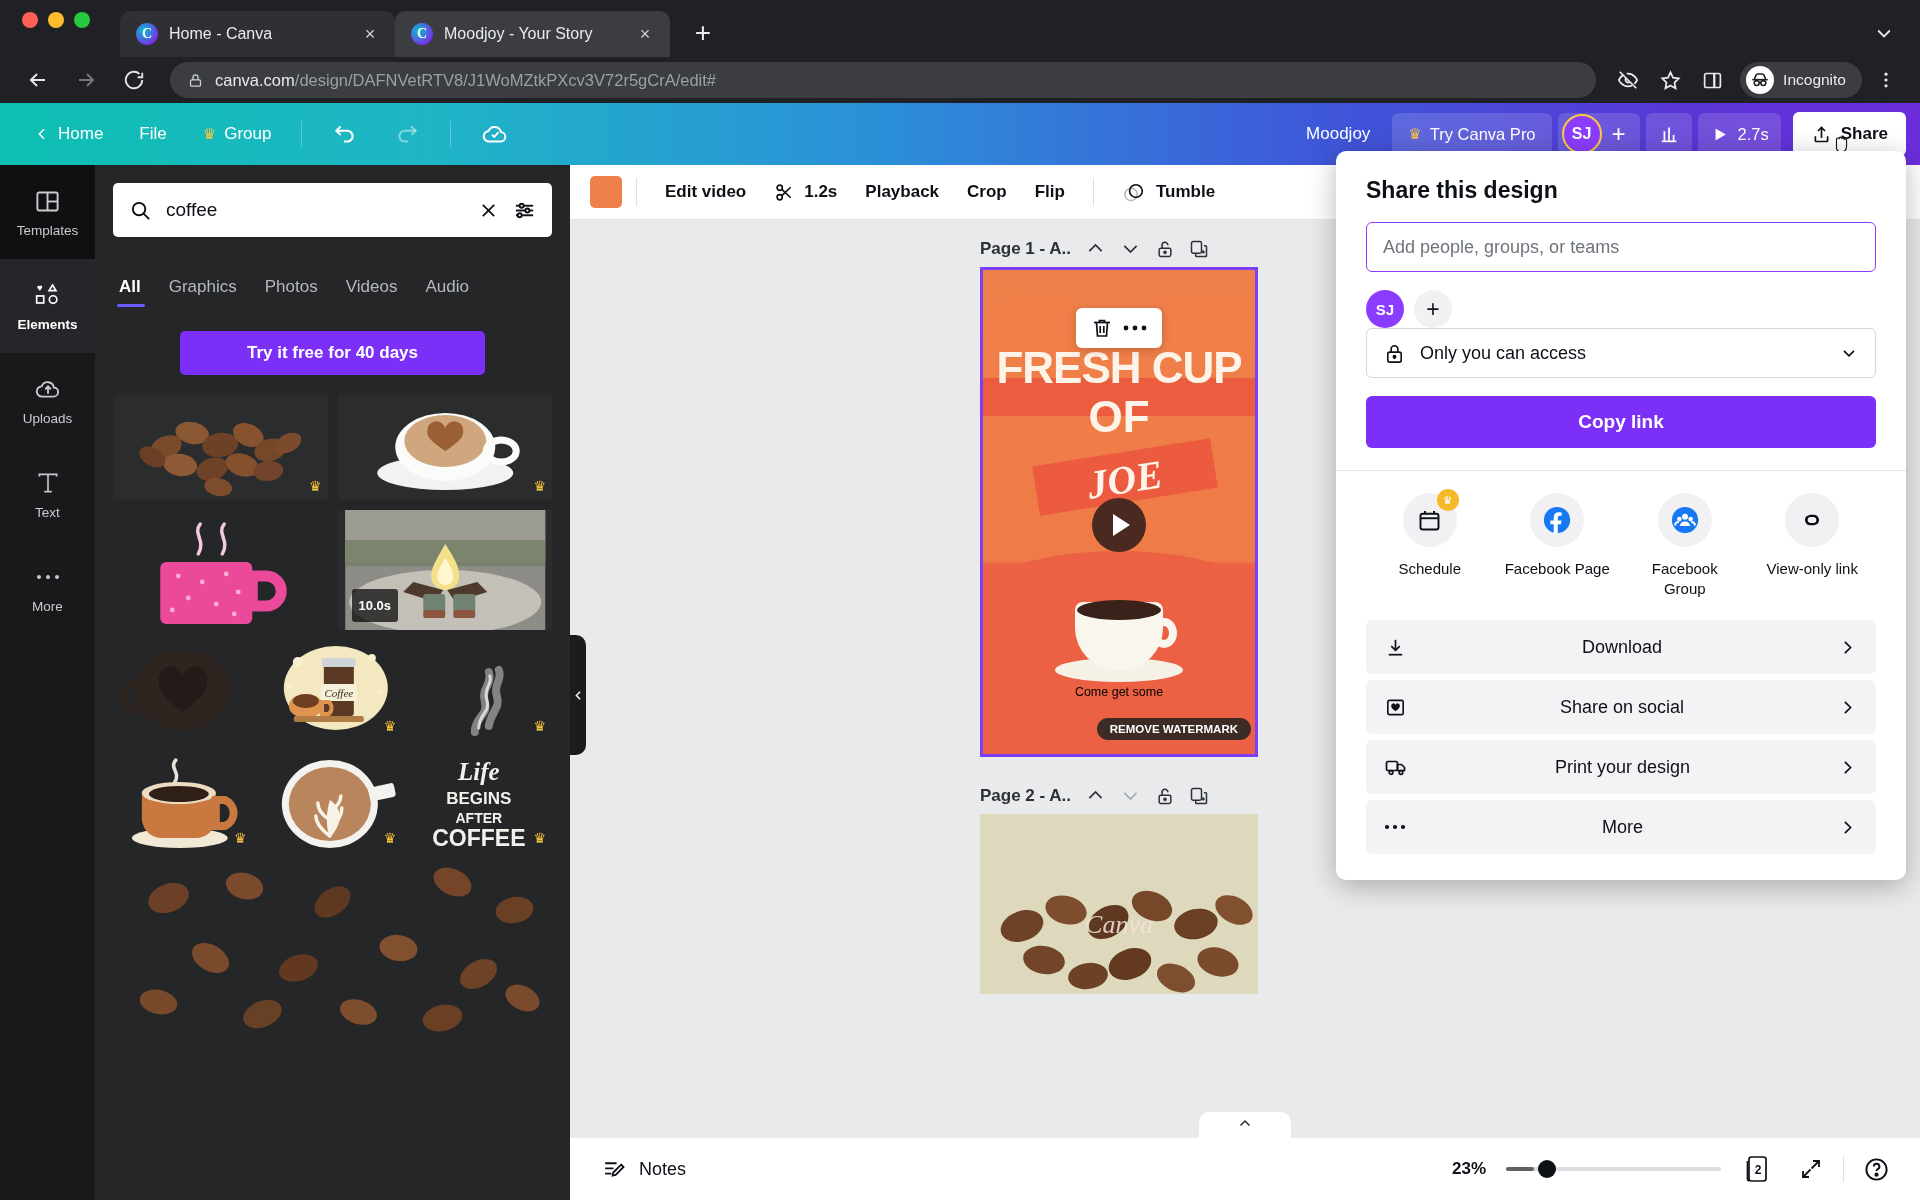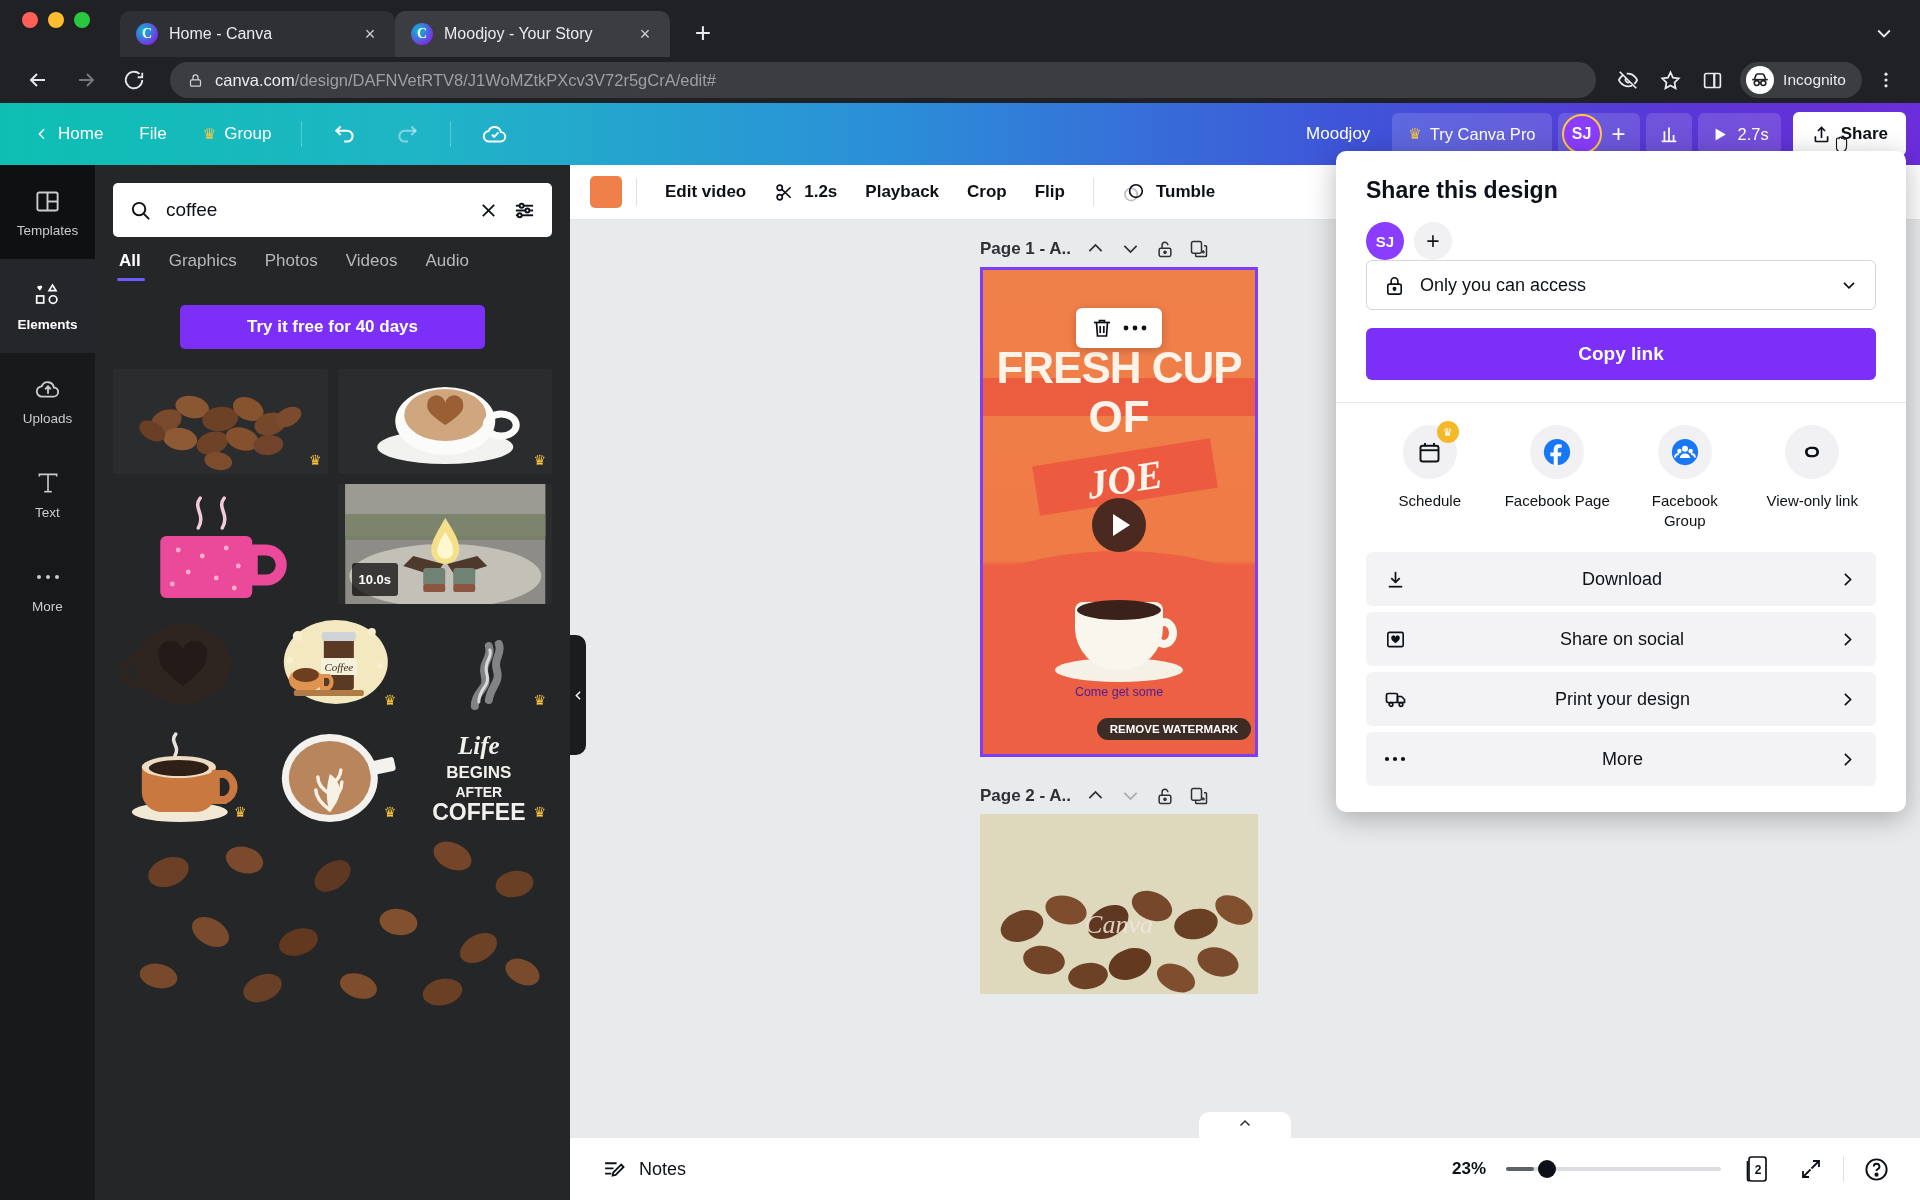--- a/index.html
+++ b/index.html
@@ -98,21 +98,21 @@
   
   .panel { width:475px; background:#252628; flex:none; position:relative; padding:18px 0 0 0; }
   .search-wrap { padding:0 18px; }
   .search-box {
     height:54px; background:#fff; border-radius:5px; display:flex; align-items:center; gap:14px; padding:0 16px;
   }
   .search-box input {
     border:none; outline:none; flex:1; font-size:19px; color:#0d1117; font-family:"Liberation Sans",sans-serif; background:transparent;
   }
   .search-box input::placeholder{color:#6a7077;}
-  .tabs-row { display:flex; gap:0; padding:0 18px; margin-top:14px; }
+  .tabs-row { display:flex; gap:0; padding:0 18px; margin-top:40px; }
   .ftab { font-size:17px; color:#b5b8bd; padding:0 14px 10px 14px; position:relative; }
   .ftab:first-child{padding-left:6px;}
   .ftab.active { color:#fff; font-weight:600; }
   .ftab.active:after{content:"";position:absolute;left:4px;right:10px;bottom:0;height:3px;background:#6a5cff;border-radius:2px;}
   .results { margin-top:8px; padding:0 18px; height:900px; overflow:hidden; position:relative; }
   .cta {
     margin:16px auto 20px auto; width:305px; height:44px; background:#7b2ff7; border-radius:5px; color:#fff;
     display:flex; align-items:center; justify-content:center; font-size:17px; font-weight:600;
   }
   .grid2 { display:grid; grid-template-columns:1fr 1fr; gap:10px; margin-bottom:10px; }
@@ -154,21 +154,21 @@
   .joe-txt { position:absolute; left:52px; top:186px; width:180px; text-align:center; transform:rotate(-9deg);
              color:#fdf3e8; font-family:"Liberation Serif",serif; font-style:italic; font-weight:bold; font-size:40px; }
   .cup { position:absolute; left:50%; bottom:72px; transform:translateX(-50%); width:128px; height:108px; }
   .cup .saucer{position:absolute;bottom:0;left:0;width:128px;height:24px;background:#f6f1e6;border-radius:50%;}
   .cup .body{position:absolute;bottom:12px;left:20px;width:88px;height:68px;background:#f9f6ee;border-radius:8px 8px 42px 42px;}
   .cup .coffee{position:absolute;bottom:62px;left:22px;width:84px;height:20px;background:#3a2119;border-radius:50%;}
   .cup .handle{position:absolute;bottom:34px;right:6px;width:26px;height:30px;border:8px solid #f9f6ee;border-radius:50%;}
   .playbtn{position:absolute;left:50%;top:255px;transform:translate(-50%,-50%);width:54px;height:54px;border-radius:50%;
            background:#4a2a20;display:flex;align-items:center;justify-content:center;}
   .playbtn:after{content:"";border-left:17px solid #fff;border-top:11px solid transparent;border-bottom:11px solid transparent;margin-left:5px;}
-  .come-get{position:absolute;left:0;right:0;bottom:55px;text-align:center;color:#4c1d95;font-size:12.5px;}
+  .come-get{position:absolute;left:0;right:0;bottom:55px;text-align:center;color:#000000;font-size:12.5px;}
   .watermark{position:absolute;right:4px;bottom:14px;background:#3d2b26;color:#fff;font-size:11.5px;font-weight:bold;
              padding:5px 13px;border-radius:13px;white-space:nowrap;}
   .float-tools{position:absolute;left:50%;top:38px;transform:translateX(-50%);background:#fff;border-radius:6px;
                box-shadow:0 2px 10px rgba(0,0,0,.2);display:flex;align-items:center;gap:8px;padding:8px 14px;z-index:6;}
 
   .page2-wrap { position:absolute; left:410px; top:565px; }
   .page-frame2 { width:278px; height:180px; background:#ded8bd; position:relative; overflow:hidden; }
   .canva-wm{position:absolute;left:0;right:0;top:96px;text-align:center;color:#f3e6dd;opacity:.85;
             font-family:"Liberation Serif",serif;font-style:italic;font-size:26px;}
 
@@ -872,20 +872,21 @@
               <path d="M9.6 9.4a2.5 2.5 0 1 1 3.2 2.4c-.7.3-.8.9-.8 1.6"></path>
               <circle cx="12" cy="16.6" r="1" fill="#0d1117"></circle>
             </svg>
         </div>
       </div>
     </div>
   </div>
 
   <div class="share-panel">
     <div class="sp-title">Share this design</div>
+    <input class="sp-input" placeholder="Add people, groups, or teams" style="">
     <div class="sp-people">
       <span class="sp-ava">SJ</span>
       <span class="sp-addbtn">+</span>
     </div>
 
 
     <div class="sp-select">
       <span>
         <svg width="23" height="23" viewBox="0 0 24 24" fill="none" stroke="#0d1117" stroke-width="1.7">
             <rect x="5" y="10.5" width="14" height="10.5" rx="2"></rect>

